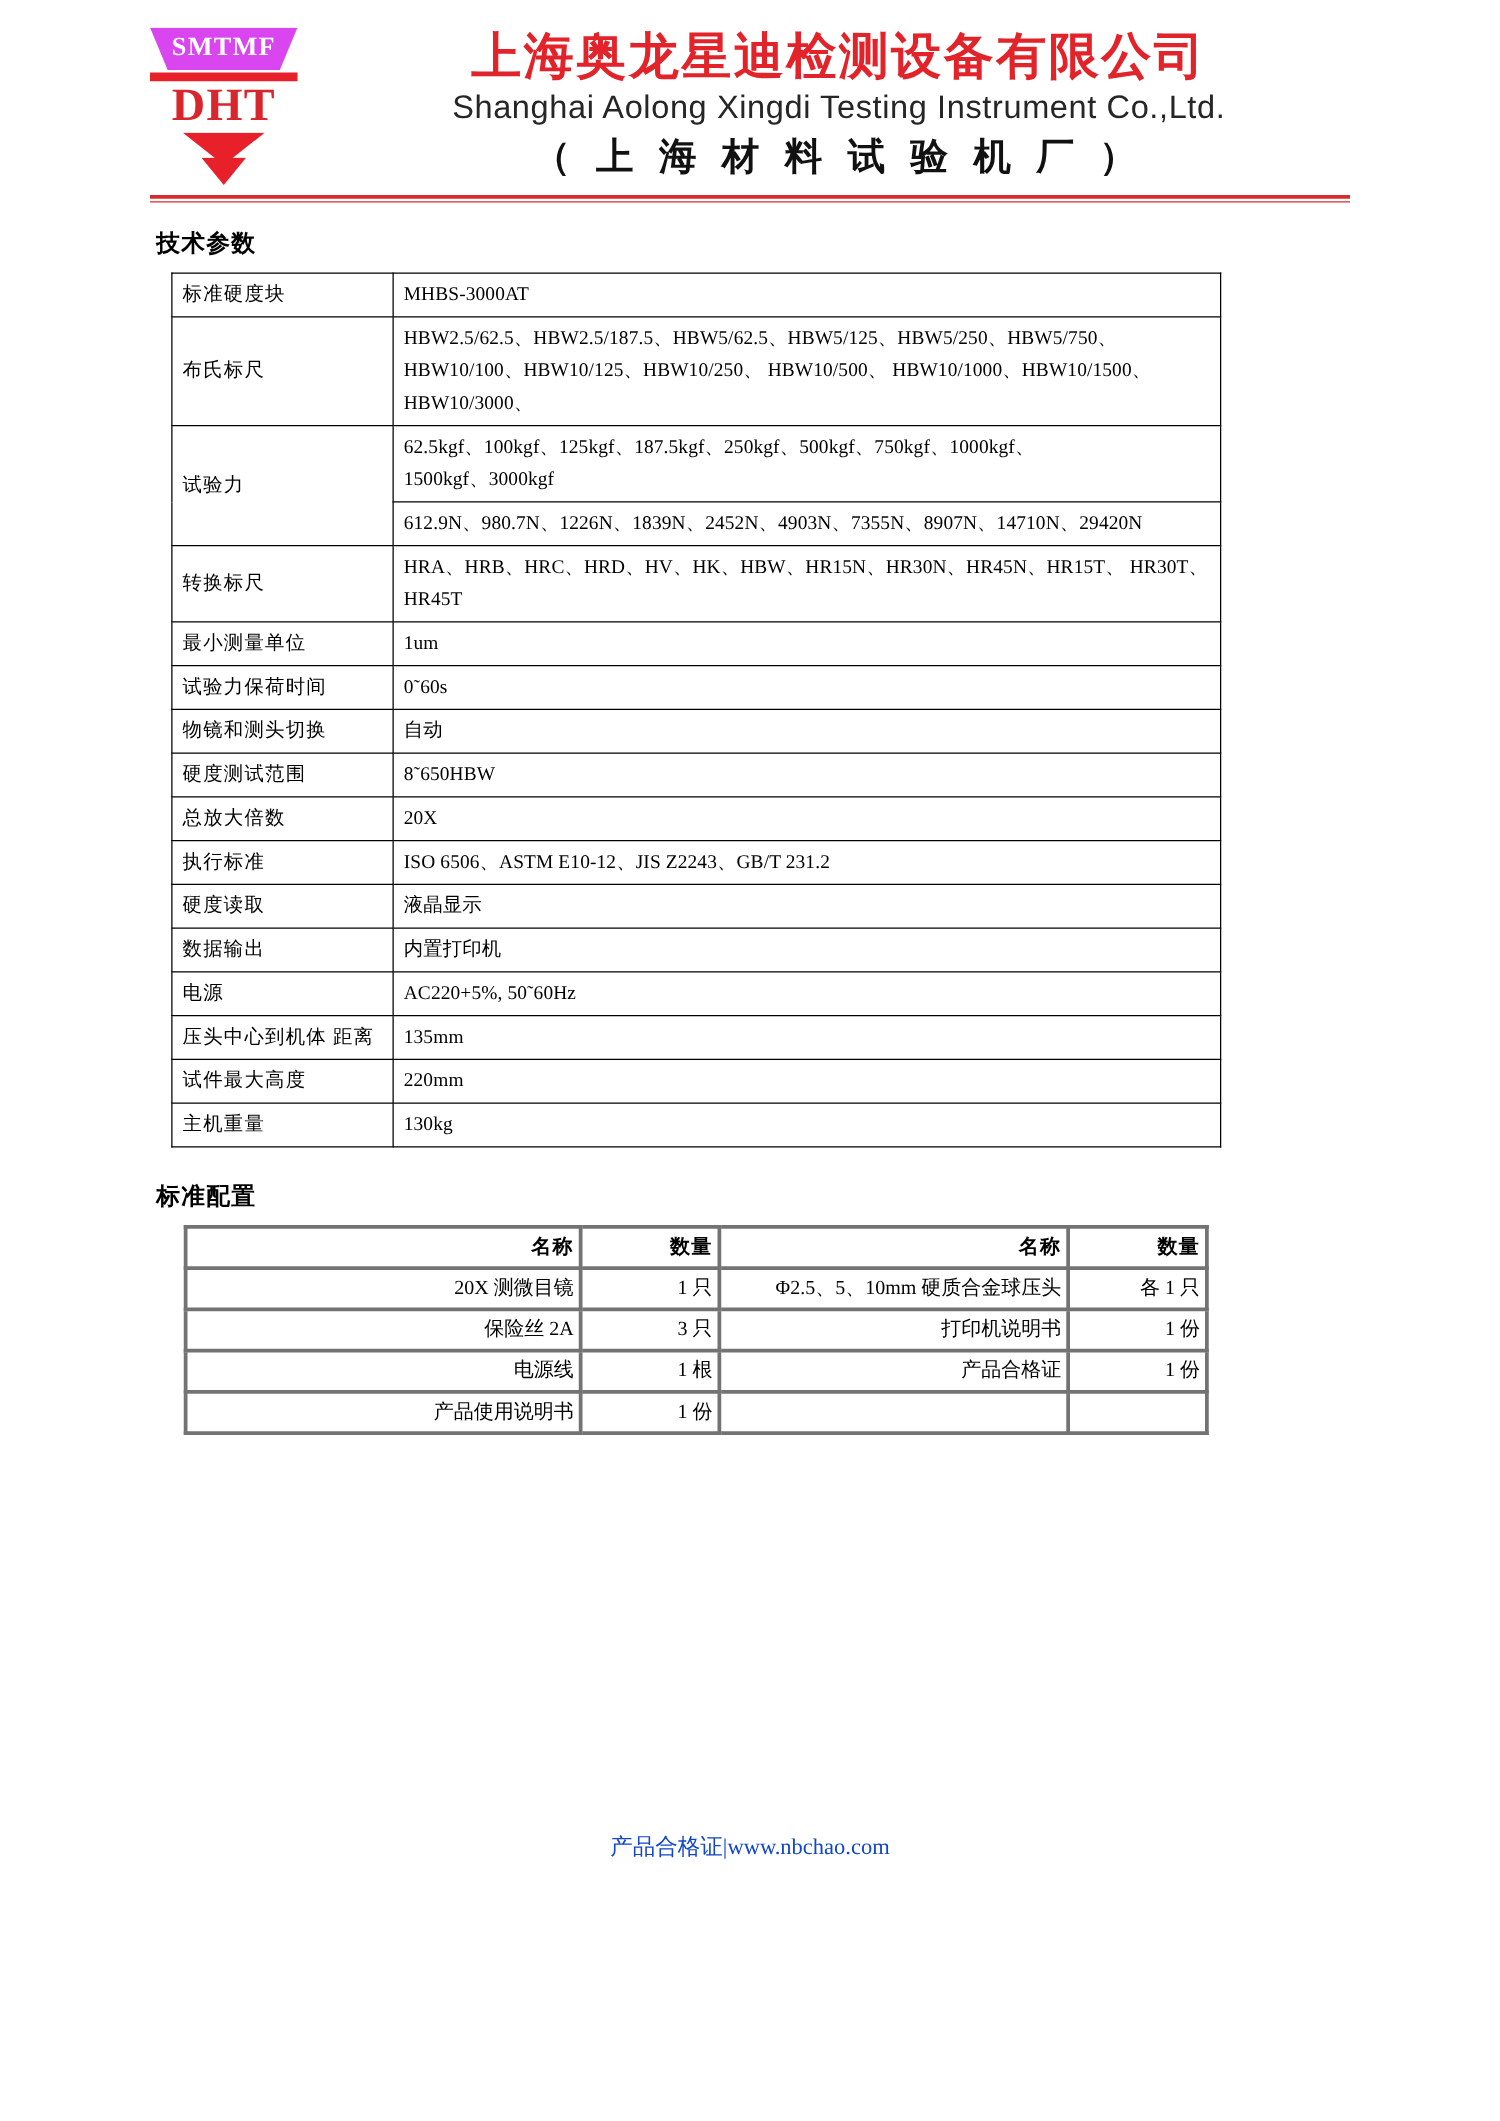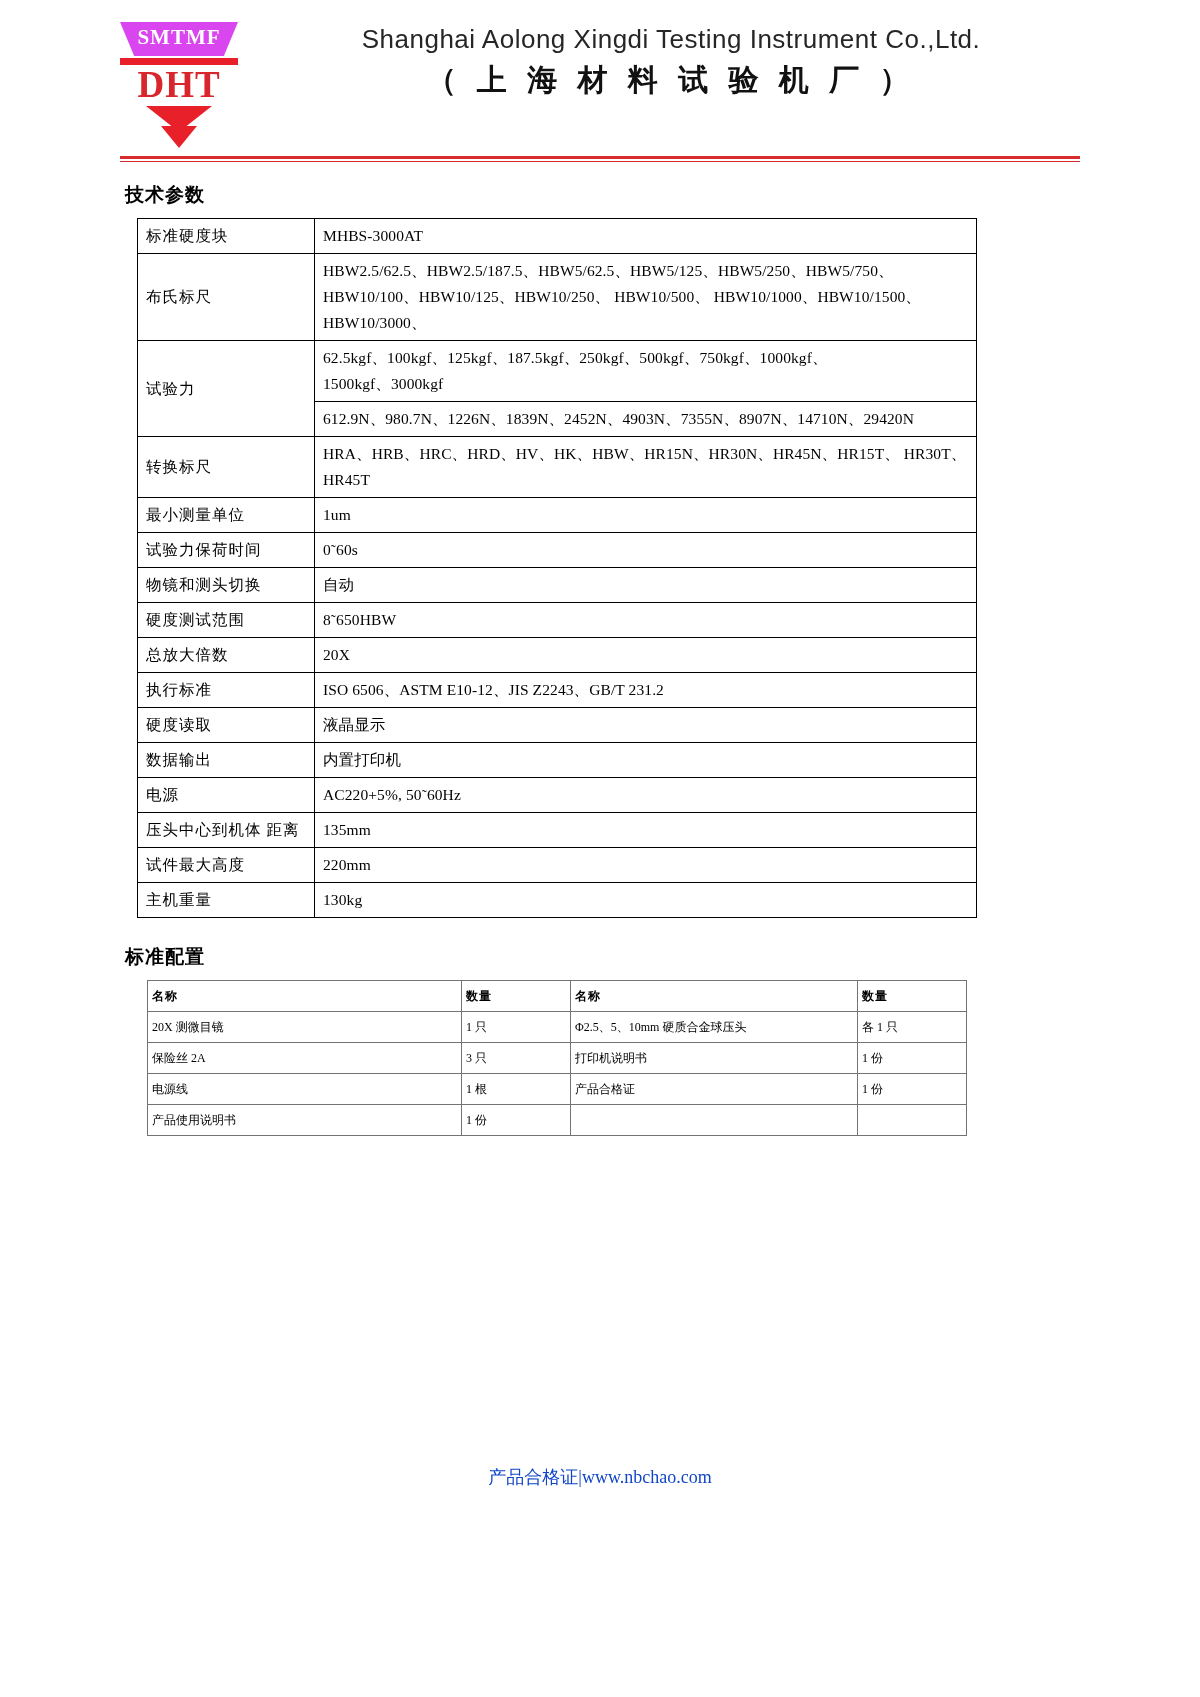--- a/index.html
+++ b/index.html
@@ -171,25 +171,25 @@
     display: block;
     white-space: nowrap;
   }
 
   .config-table {
     width: 820px;
     margin-left: 147px;
     table-layout: fixed;
   }
   .config-table td, .config-table th {
-    border: 1px solid #737373;
-    font-size: 12px;
+    border: 3px solid #737373;
+    font-size: 16px;
     line-height: 24px;
     padding: 3px 4px;
-    text-align: left;
+    text-align: right;
     vertical-align: middle;
   }
   .config-table th {
     font-weight: bold;
     letter-spacing: 1px;
   }
   .col-name { width: 305px; }
   .col-qty  { width: 100px; }
 
   
@@ -212,20 +212,21 @@
   <div class="logo">
     <div class="logo-banner">SMTMF</div>
     <div class="logo-bar"></div>
     <div class="logo-dht">DHT</div>
     <div class="logo-arrow">
       <div class="av"></div>
       <div class="av2"></div>
     </div>
   </div>
   <div class="company-block">
+    <div class="cn-name">上海奥龙星迪检测设备有限公司</div>
     <div class="en-name">Shanghai Aolong Xingdi Testing Instrument Co.,Ltd.</div>
     <div class="factory-name">（ 上 海 材 料 试 验 机 厂 ）</div>
   </div>
 </div>
 
 <div class="rule-wrap">
   <div class="rule-thick"></div>
   <div class="rule-thin"></div>
 </div>
 

